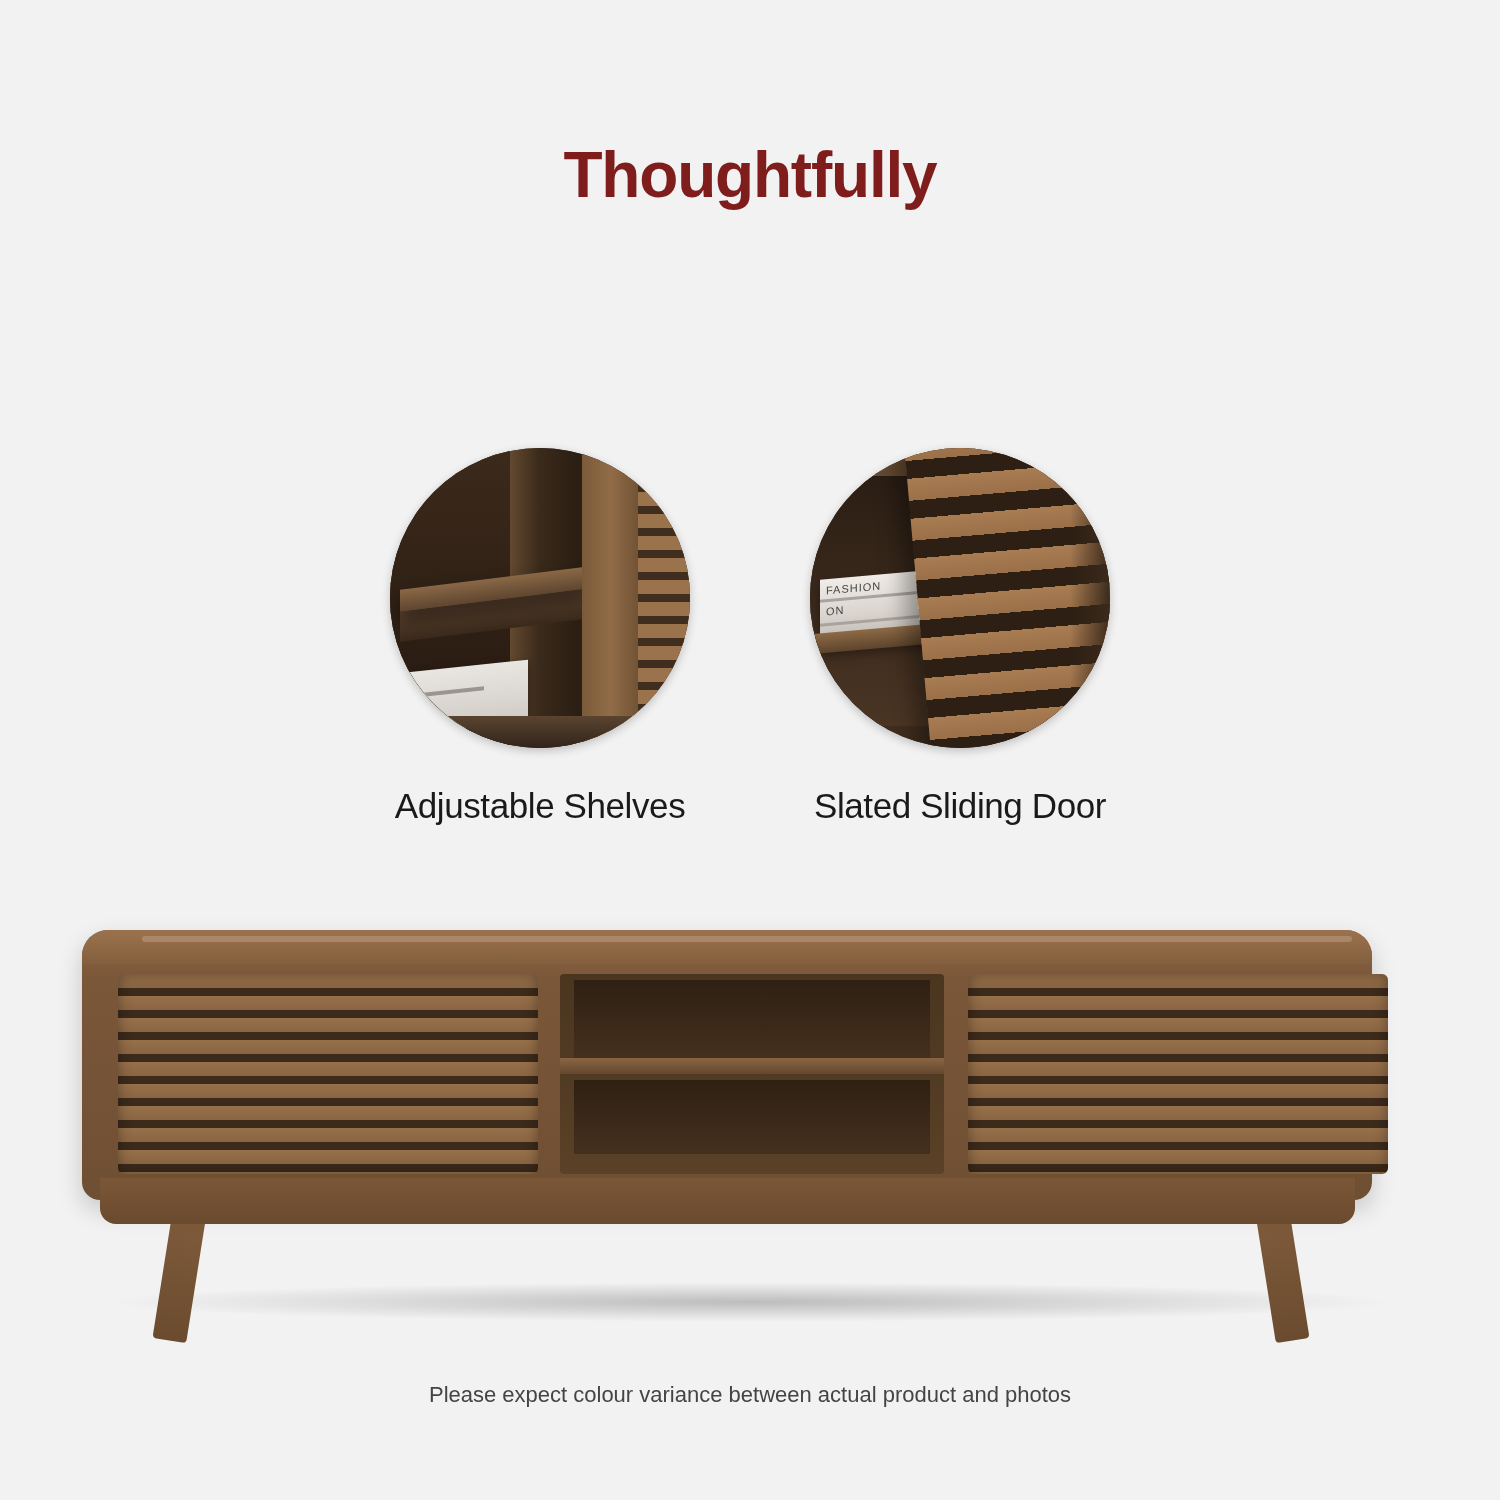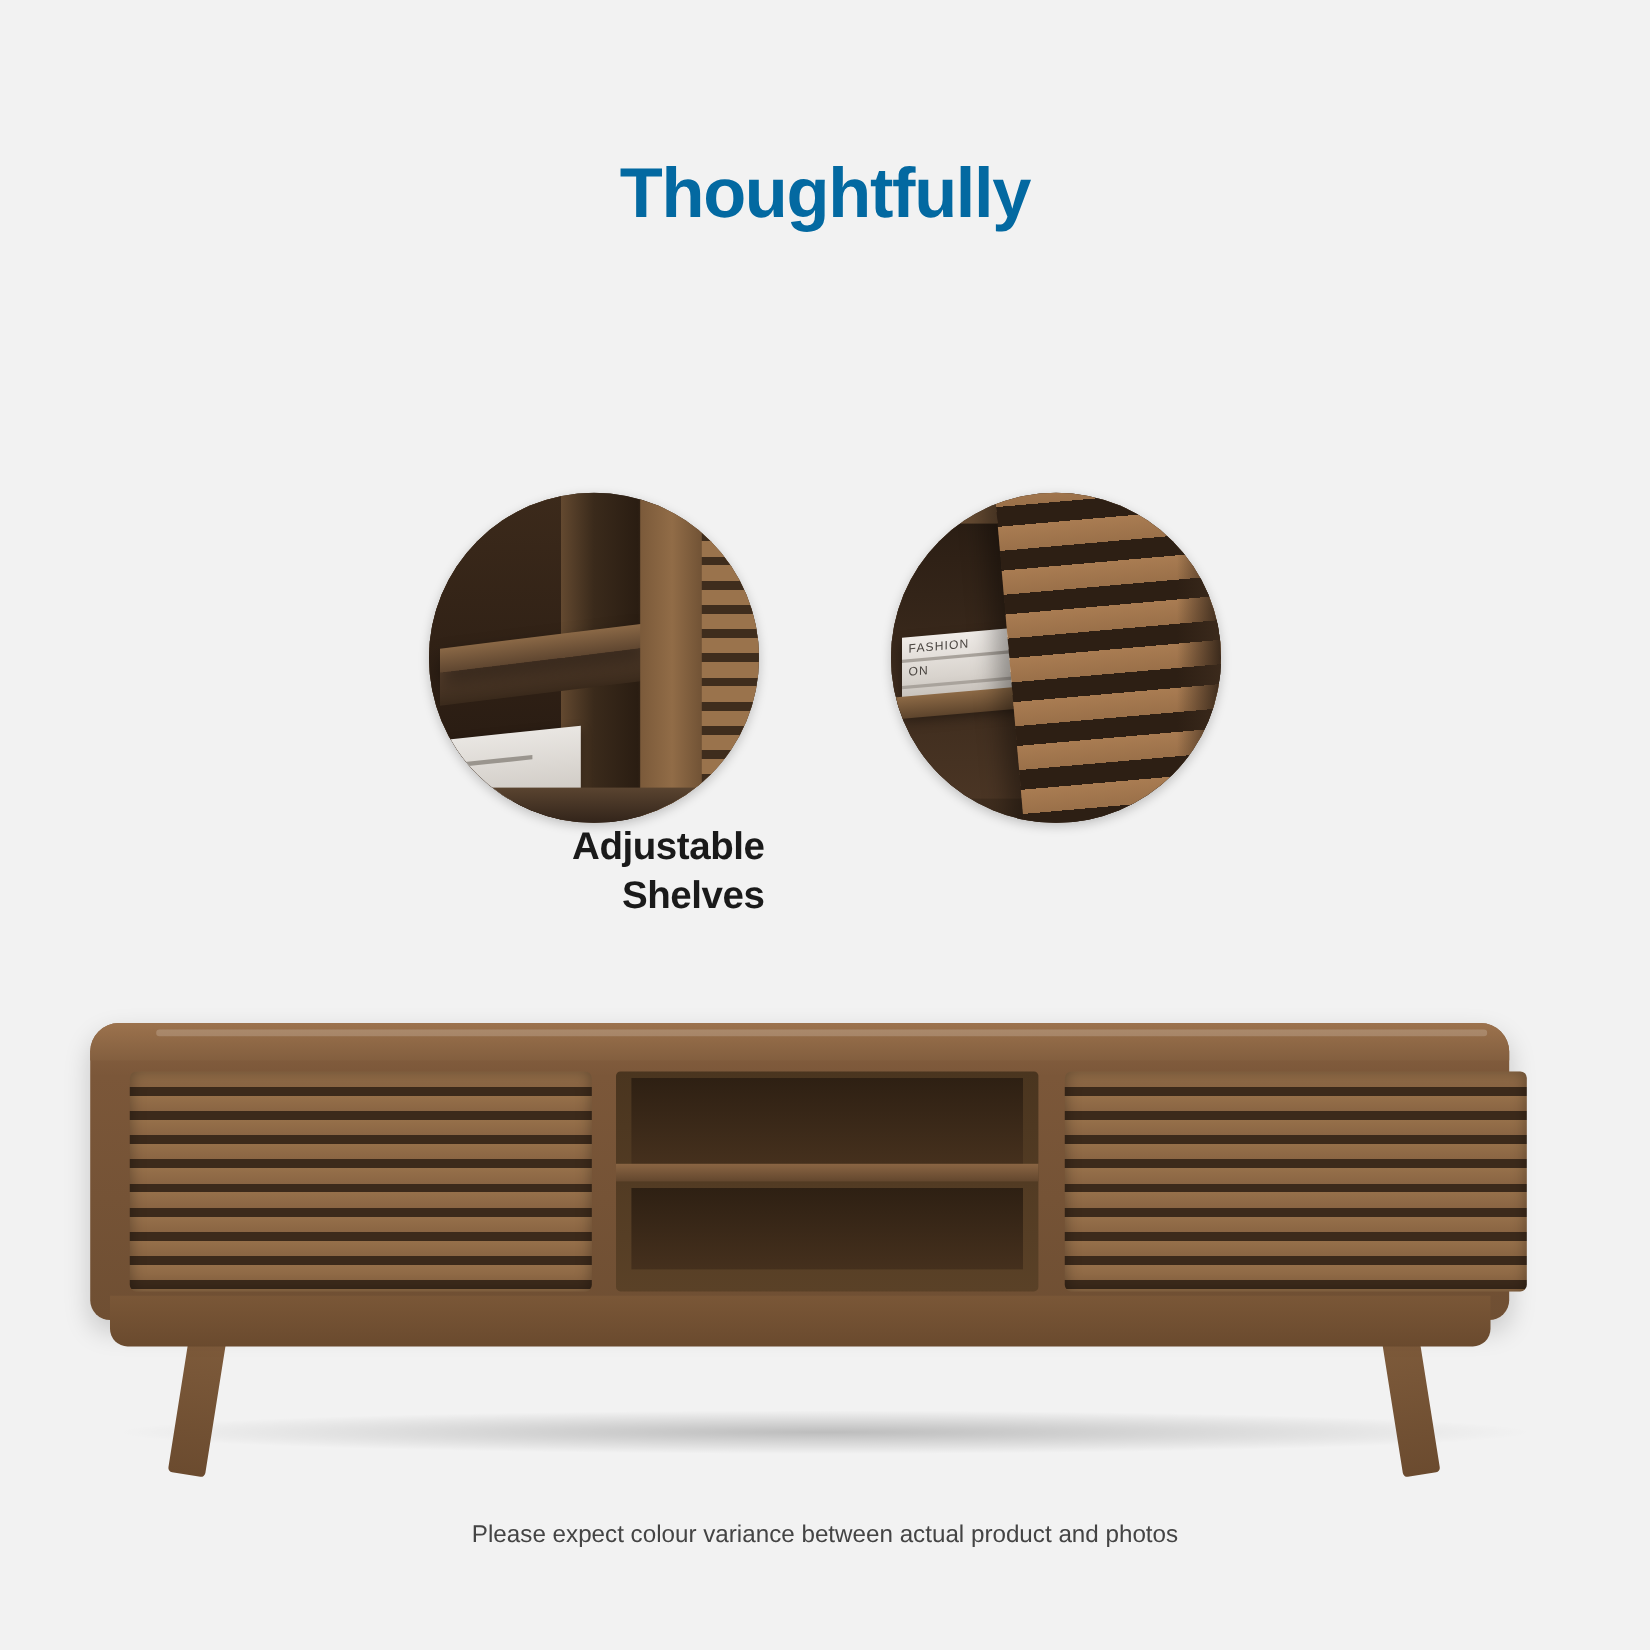--- a/index.html
+++ b/index.html
@@ -21,21 +21,21 @@
     background: #f2f2f2;
   }
 
   
   .headline {
     position: absolute;
     top: 140px;
     left: 0;
     width: 1500px;
     text-align: center;
-    color: #0369a1;
+    color: #7f1d1d;
     font-weight: bold;
     font-size: 64px;
     line-height: 1.12;
     letter-spacing: -1.2px;
   }
   .headline .l1 { display: block; }
   .headline .l2 { display: block; }
 
   
   .features {
@@ -56,23 +56,24 @@
   .circle-wrap {
     width: 300px;
     height: 300px;
     border-radius: 50%;
     overflow: hidden;
     position: relative;
     box-shadow: 0 3px 10px rgba(0,0,0,0.22);
     background: #3a2a1c;
   }
   .feature-caption {
+    margin-top: 36px;
     text-align: right;
     font-size: 35px;
-    font-weight: bold;
+    font-weight: normal;
     color: #1a1a1a;
     line-height: 1.25;
     letter-spacing: -0.4px;
   }
 
   
   .c1-bg {
     position: absolute; inset: 0;
     background:
       linear-gradient(90deg,
@@ -360,20 +361,24 @@
         <div class="c3-inner"></div>
         <div class="c3-mags"></div>
         <div class="c3-magtext">
           <span>FASHION</span>
           <span>ON</span>
         </div>
         <div class="c3-shelf"></div>
         <div class="c3-slats"></div>
         <div class="c3-edge"></div>
       </div>
+      <div class="feature-caption">
+        <span>Slated Sliding</span>
+        <span>Door</span>
+      </div>
     </div>
 
   </div>
 
   <div class="product">
     <div class="p-shadow"></div>
     <div class="leg leg-l"></div>
     <div class="leg leg-r"></div>
     <div class="p-body"></div>
     <div class="p-top">

